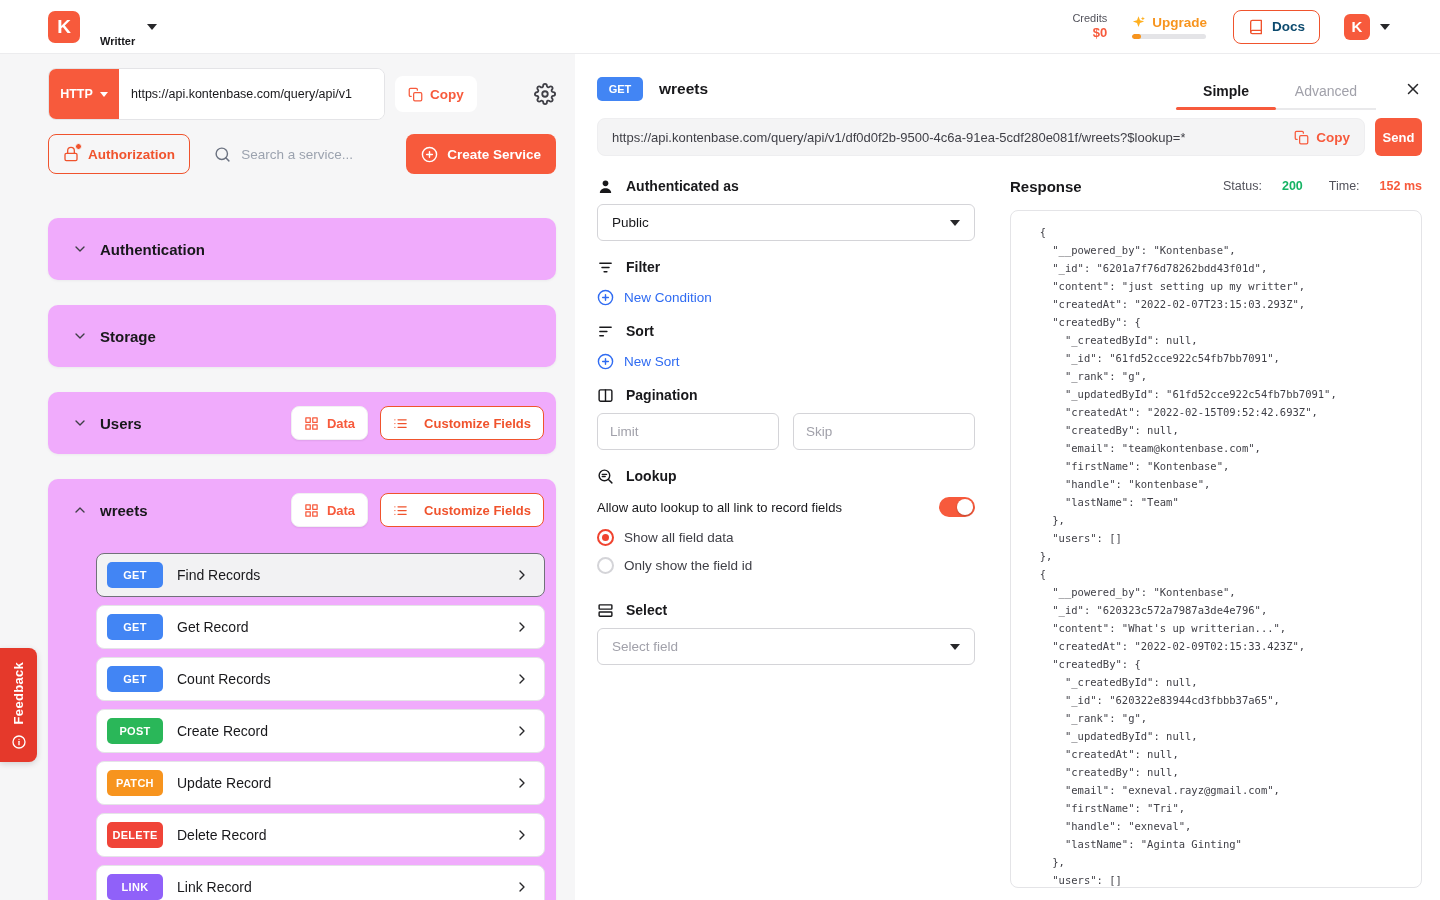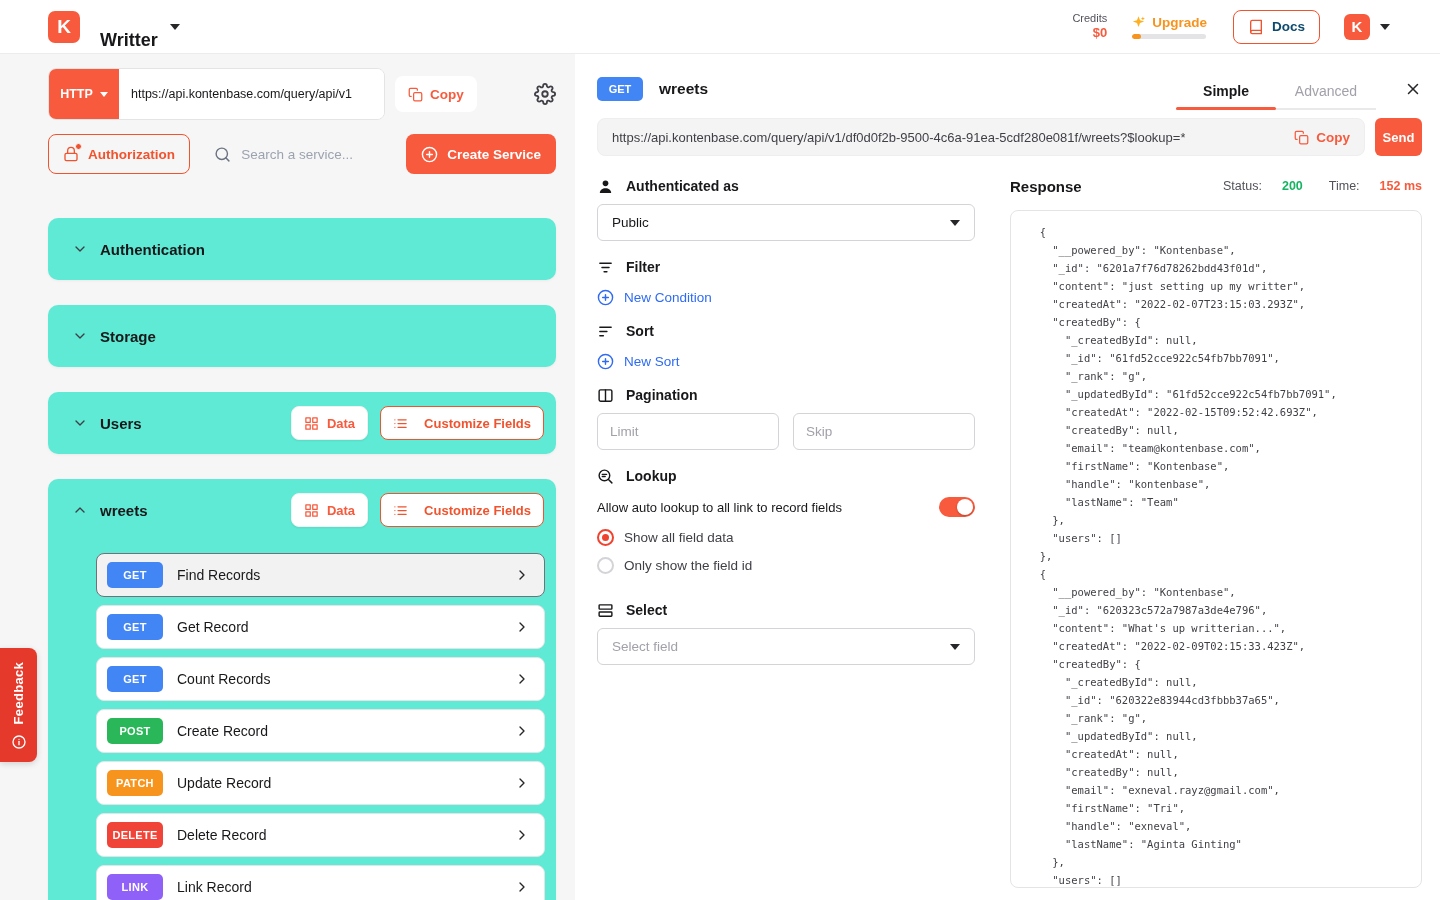--- a/index.html
+++ b/index.html
@@ -11,21 +11,21 @@
   }
   svg { display:block; }
   .ic { stroke:currentColor; fill:none; stroke-width:2; stroke-linecap:round; stroke-linejoin:round; }
 
   
   .topbar { height:54px; display:flex; align-items:center; padding:0 50px 0 48px;
     background:#fff; border-bottom:1px solid #ECECEE; position:relative; z-index:5; }
   .logo { width:32px; height:32px; border-radius:7px; background:#F75A3C; color:#fff;
     display:flex; align-items:center; justify-content:center; font-weight:bold; font-size:19px; }
   .logo.small { width:26px; height:26px; font-size:15px; border-radius:6px; }
-  .ws-name { margin-left:20px; font-size:18px; font-weight:700;margin-top:28px; }
+  .ws-name { margin-left:20px; font-size:11px; font-weight:700;margin-top:28px; }
   .tri { width:0; height:0; border-left:5px solid transparent; border-right:5px solid transparent;
     border-top:6px solid #27272A; }
   .ws-tri { margin-left:12px; }
   .topbar-right { margin-left:auto; display:flex; align-items:center; }
   .credits { text-align:right; line-height:1.25; }
   .credits .lbl { font-size:11px; color:#52525B; display:block; }
   .credits .val { font-size:13px; font-weight:700; color:#F75A3C; display:block; }
   .upgrade { margin-left:24px; display:flex; flex-direction:column; align-items:center; cursor:pointer; }
   .upgrade-top { display:flex; align-items:center; gap:6px; }
   .upgrade-top .txt { font-size:13.5px; font-weight:600; color:#F7941E; }
@@ -61,21 +61,21 @@
   .lock-badge { position:absolute; right:-3px; top:-3px; width:7px; height:7px; border-radius:50%;
     background:#F0532D; border:1.5px solid #F6F6F7; }
   .search-wrap { margin-left:auto; display:flex; align-items:center; gap:10px; width:182px; color:#6B7280; }
   .search-input { border:none; outline:none; background:transparent; font-size:13.5px; color:#18181B; width:140px;
     font-family:inherit; }
   .search-input::placeholder { color:#9CA3AF; }
   .create-btn { margin-left:10px; height:40px; padding:0 15px; background:#F75A3C; border:none; border-radius:8px;
     display:flex; align-items:center; gap:9px; color:#fff; font-size:13.5px; font-weight:600; cursor:pointer;
     font-family:inherit; }
 
-  .card { background:#5eead4; border-radius:10px; box-shadow:0 1px 3px rgba(16,24,40,.05); margin-top:25px; }
+  .card { background:#f0abfc; border-radius:10px; box-shadow:0 1px 3px rgba(16,24,40,.05); margin-top:25px; }
   .card.first { margin-top:44px; }
   .card-head { height:62px; display:flex; align-items:center; padding:0 12px 0 24px; cursor:pointer; }
   .card-head .chev { color:#3F3F46; }
   .card-title { margin-left:12px; font-size:15px; font-weight:600; color:#18181B; }
   .card-title.strong { font-weight:700; }
   .head-actions { margin-left:auto; display:flex; align-items:center; gap:12px; }
   .data-btn { height:34px; padding:0 12px; background:#fff; border:1px solid #F1F1F2; border-radius:8px;
     box-shadow:0 1px 2px rgba(0,0,0,.07); display:flex; align-items:center; gap:8px; color:#F75A3C;
     font-size:13px; font-weight:600; cursor:pointer; font-family:inherit; }
   .custom-btn { height:34px; padding:0 12px; background:#fff; border:1px solid #F0532D; border-radius:8px;

